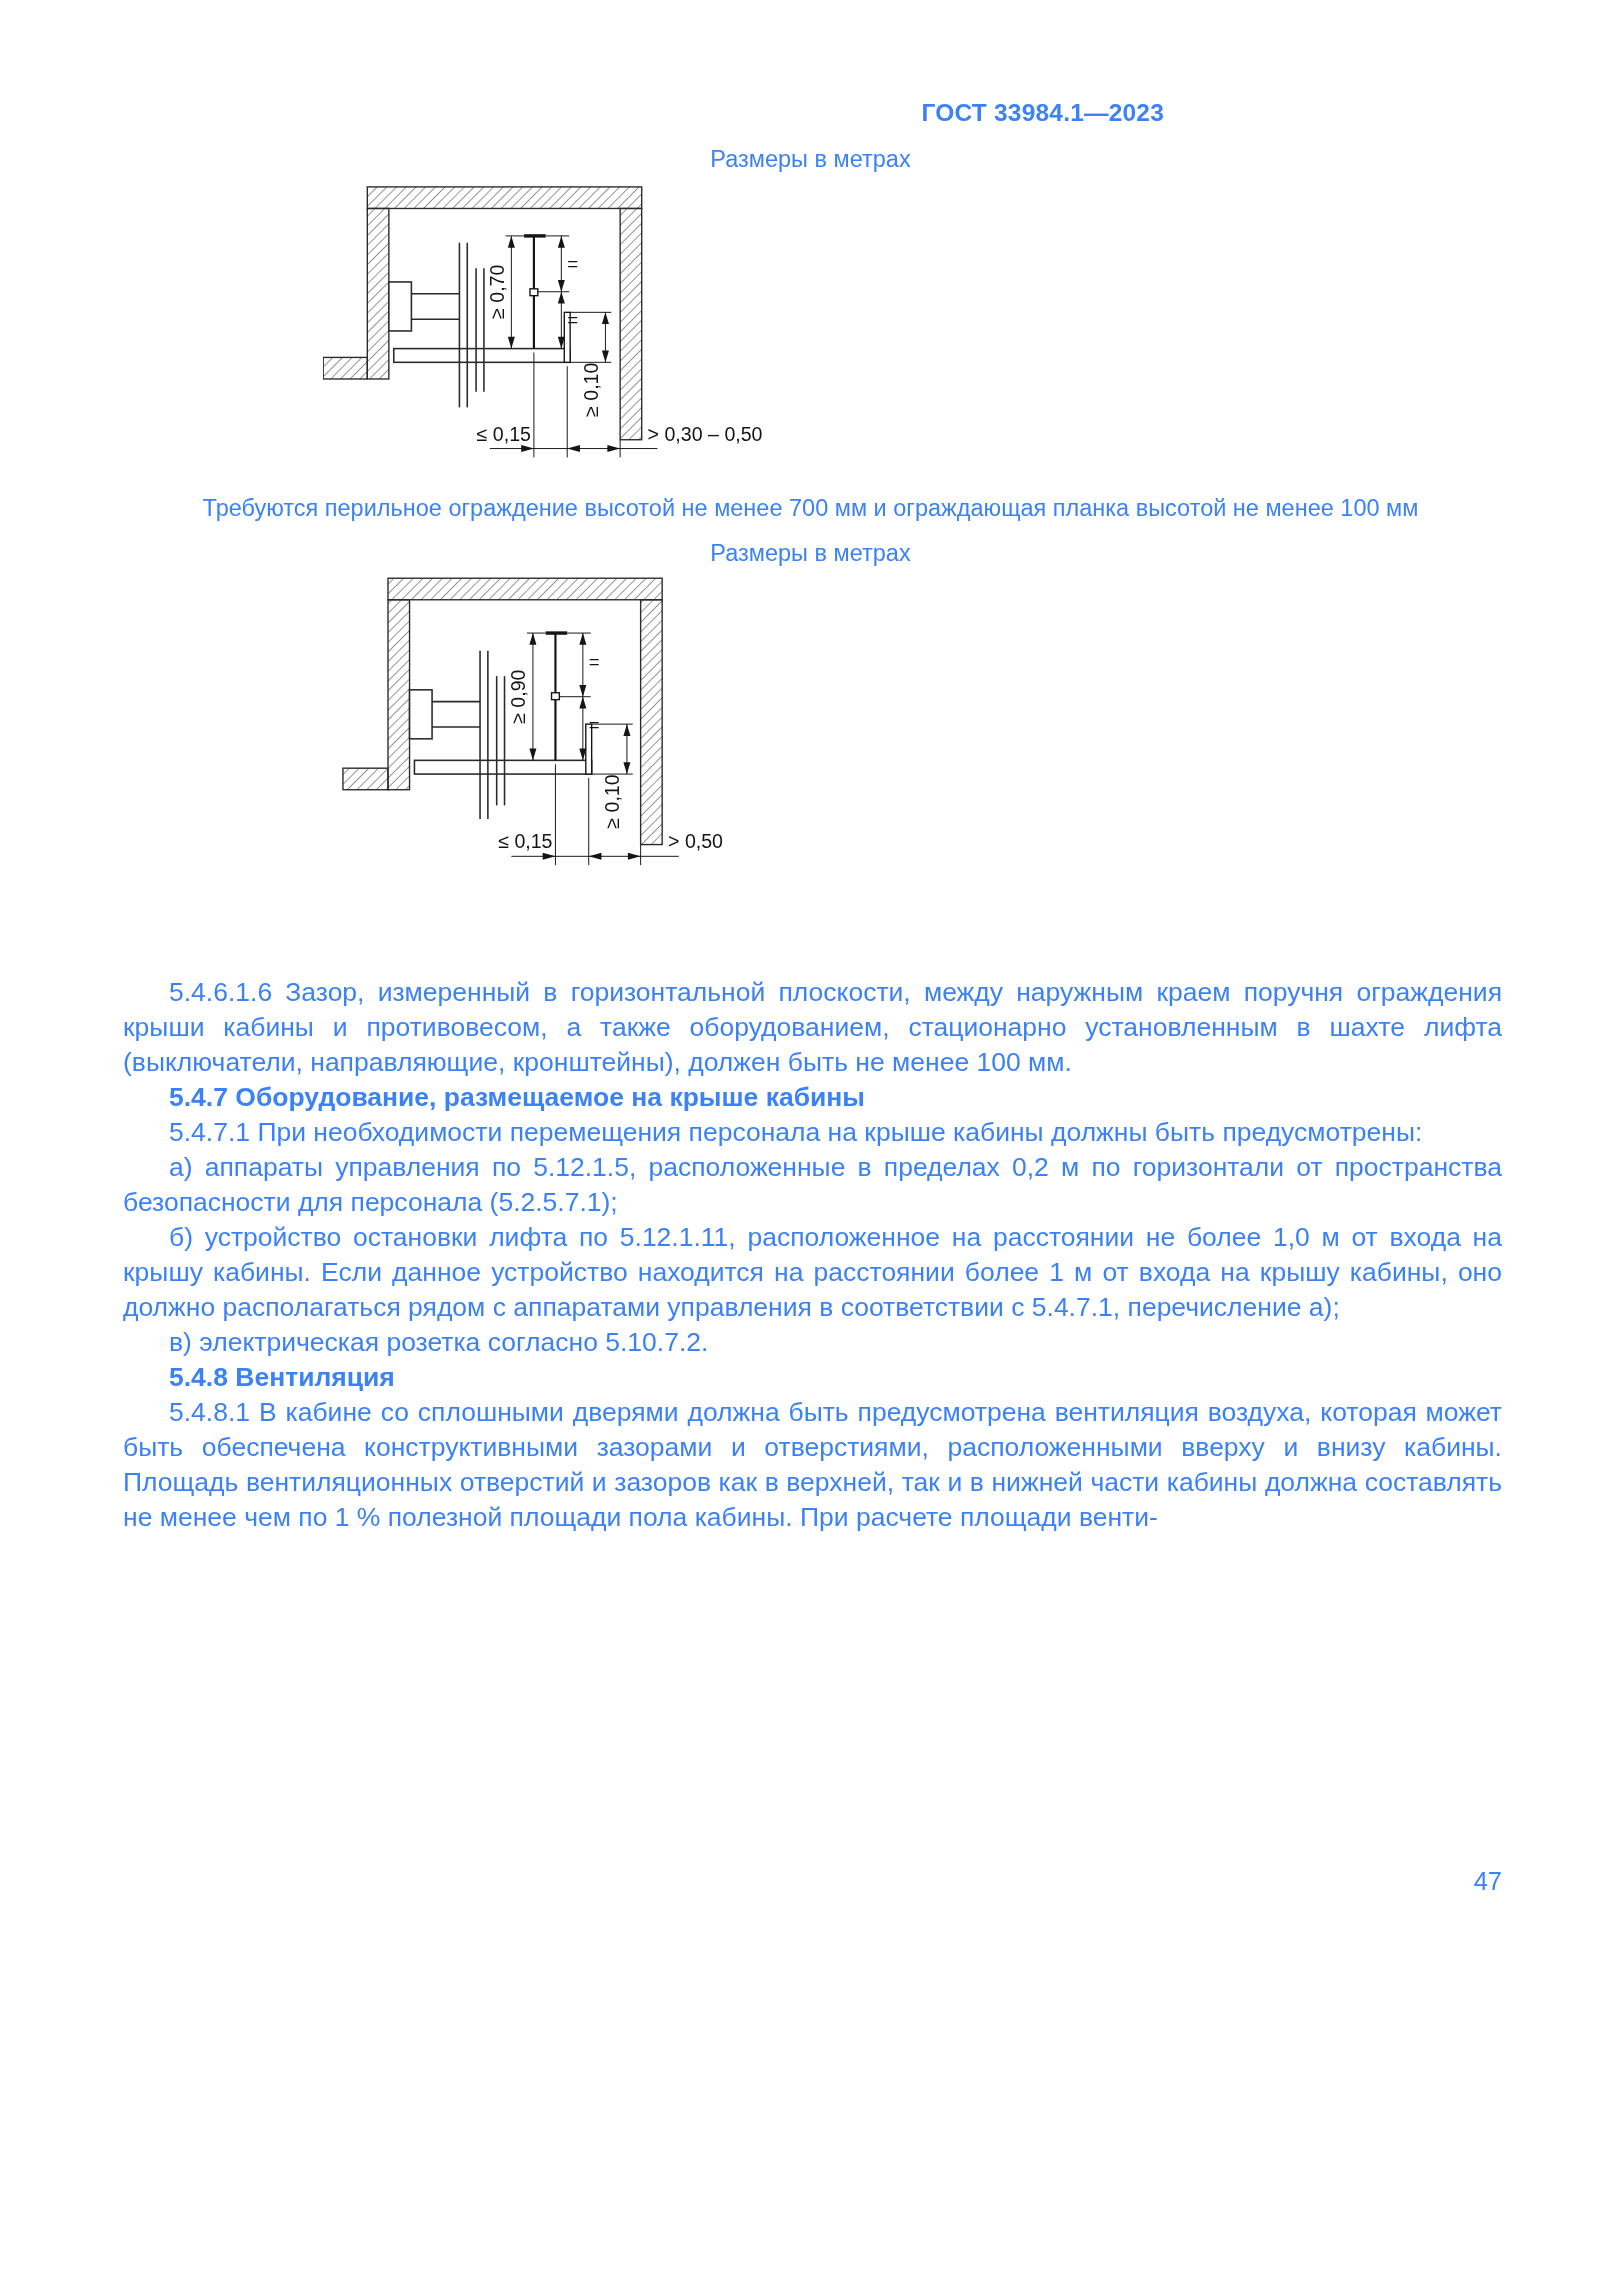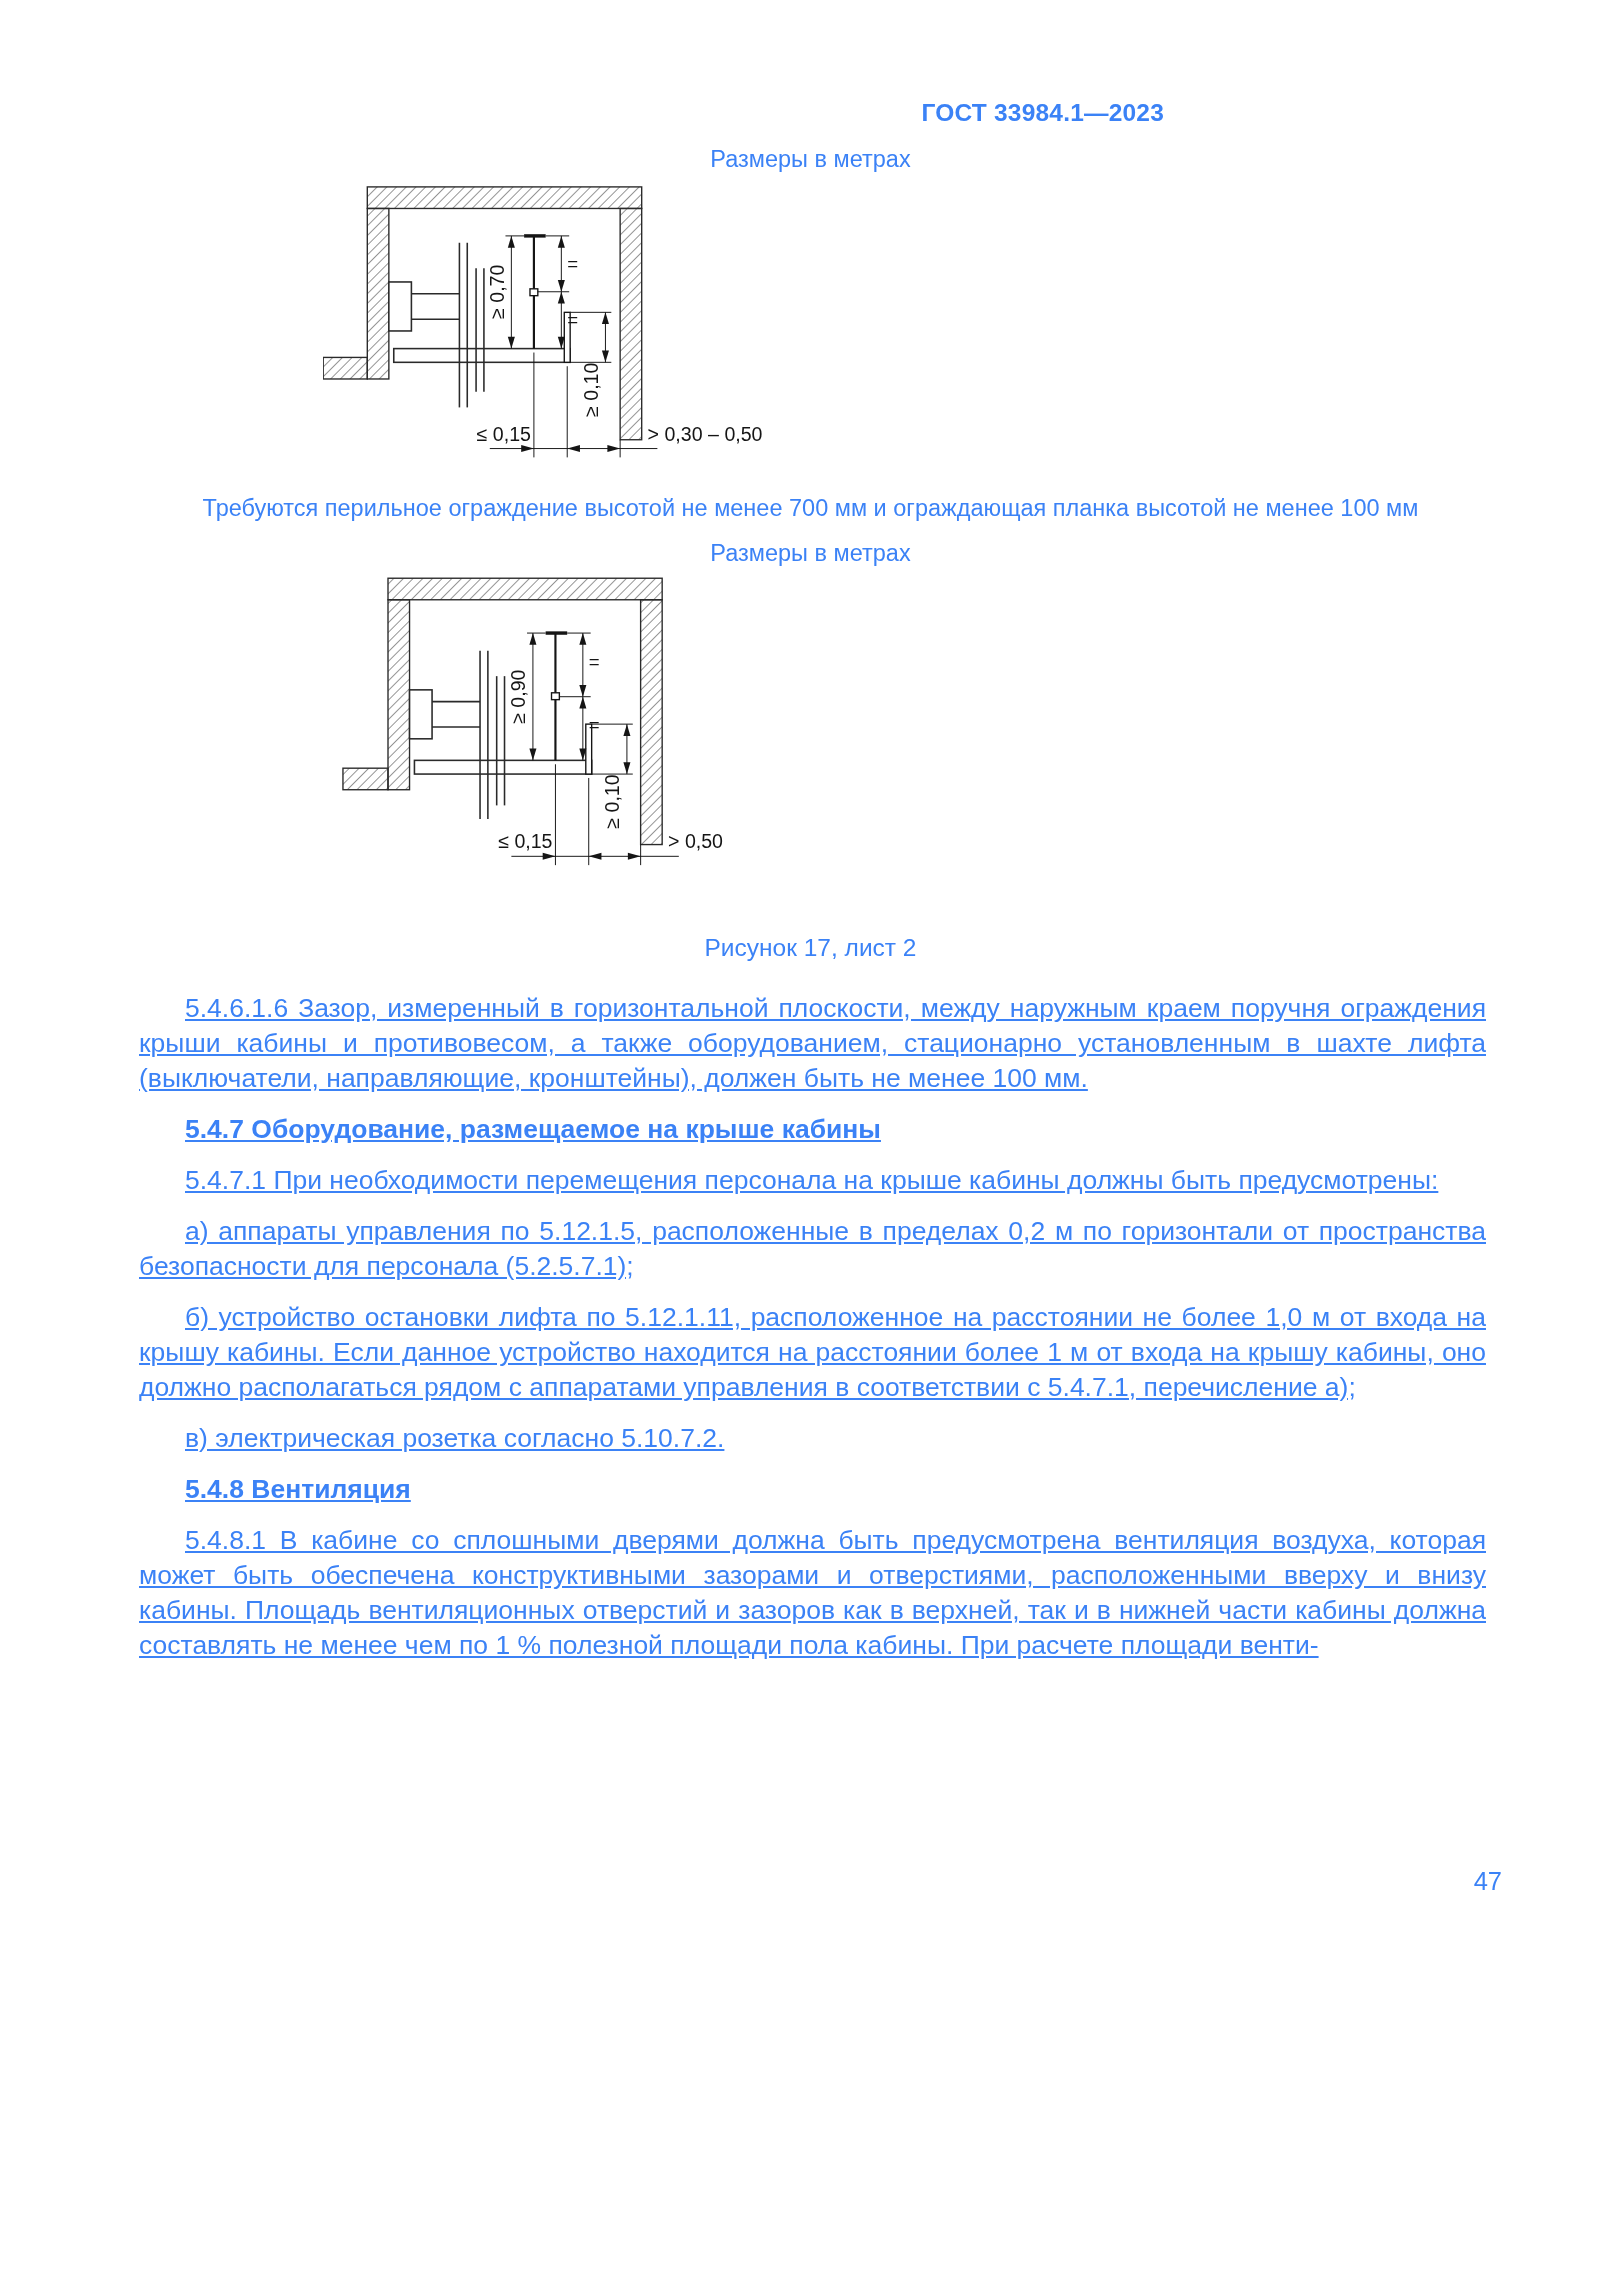--- a/index.html
+++ b/index.html
@@ -17,21 +17,21 @@
   .units2{top:540px;font-size:23.5px;}
   .caption2{top:899px;font-size:23.5px;}
   .fig-label{top:934px;font-size:24.5px;}
   .diagram{position:absolute;}
   svg text{font-family:"Liberation Sans","DejaVu Sans",sans-serif;font-size:20px;fill:#151515;}
   svg text.eq{font-size:19px;}
   .body-text{
     position:absolute;left:123px;top:975px;width:1379px;
     font-size:26.5px;line-height:35px;text-align:justify;
   }
-  .body-text p{margin:16px;text-indent:46px;text-decoration:underline;}
+  .body-text p{margin:0;text-indent:46px;}
   .body-text p.bold{font-weight:bold;}
   .page-number{
     position:absolute;left:123px;top:1867px;width:1379px;
     text-align:right;font-size:25.5px;
   }
 </style>
 </head>
 <body>
 
 <div class="page">
@@ -190,21 +190,20 @@
       <text transform="rotate(-90 188 127)" x="188" y="127" text-anchor="middle">≥ 0,90</text>
       <text class="eq" x="253" y="98">=</text>
       <text class="eq" x="253" y="162">=</text>
       <text transform="rotate(-90 284 234)" x="284" y="234" text-anchor="middle">≥ 0,10</text>
       <text x="216" y="282" text-anchor="end">≤ 0,15</text>
       <text x="334" y="282">&gt; 0,50</text>
     </g>
   </svg>
 
 
-  <div class="center-line fig-label">Рисунок 17, лист 2</div>
 
   <div class="body-text">
     <p>5.4.6.1.6 Зазор, измеренный в горизонтальной плоскости, между наружным краем поручня ограждения крыши кабины и противовесом, а также оборудованием, стационарно установленным в шахте лифта (выключатели, направляющие, кронштейны), должен быть не менее 100 мм.</p>
     <p class="bold">5.4.7 Оборудование, размещаемое на крыше кабины</p>
     <p>5.4.7.1 При необходимости перемещения персонала на крыше кабины должны быть предусмотрены:</p>
     <p>а) аппараты управления по 5.12.1.5, расположенные в пределах 0,2 м по горизонтали от пространства безопасности для персонала (5.2.5.7.1);</p>
     <p>б) устройство остановки лифта по 5.12.1.11, расположенное на расстоянии не более 1,0 м от входа на крышу кабины. Если данное устройство находится на расстоянии более 1 м от входа на крышу кабины, оно должно располагаться рядом с аппаратами управления в соответствии с 5.4.7.1, перечисление а);</p>
     <p>в) электрическая розетка согласно 5.10.7.2.</p>
     <p class="bold">5.4.8 Вентиляция</p>
     <p>5.4.8.1 В кабине со сплошными дверями должна быть предусмотрена вентиляция воздуха, которая может быть обеспечена конструктивными зазорами и отверстиями, расположенными вверху и внизу кабины. Площадь вентиляционных отверстий и зазоров как в верхней, так и в нижней части кабины должна составлять не менее чем по 1 % полезной площади пола кабины. При расчете площади венти-</p>

